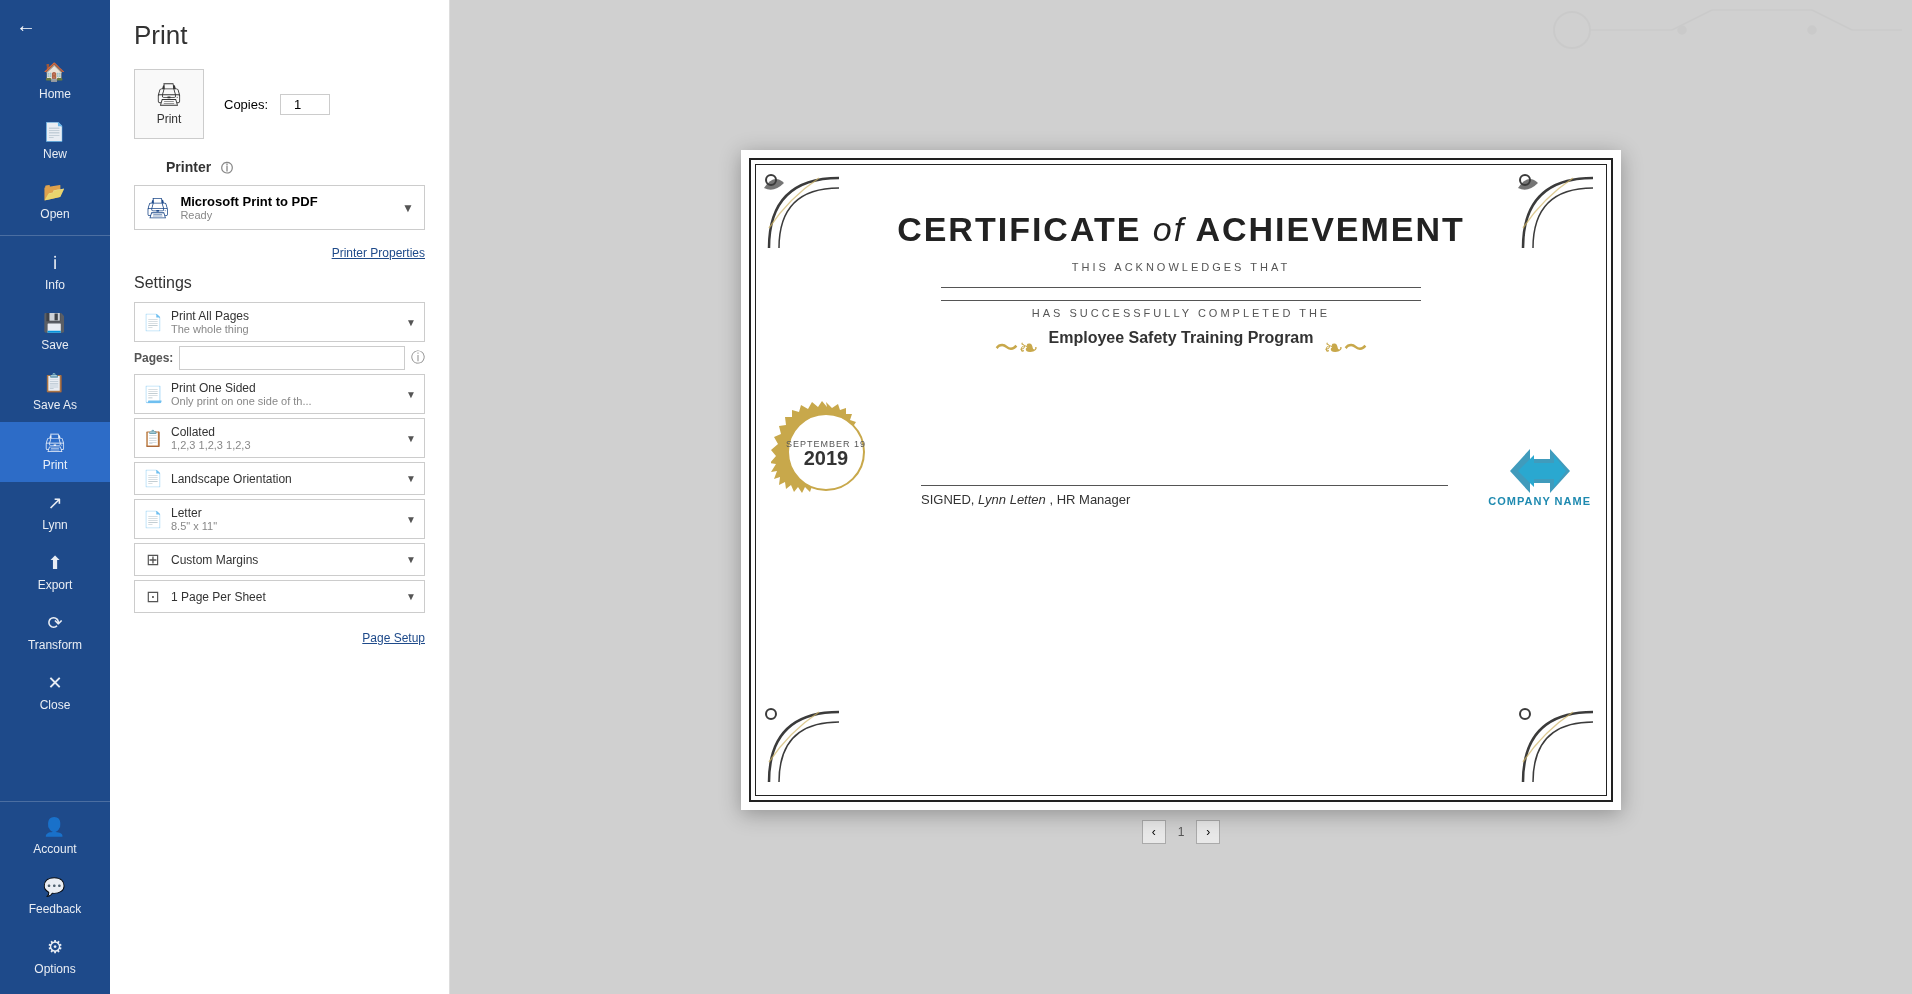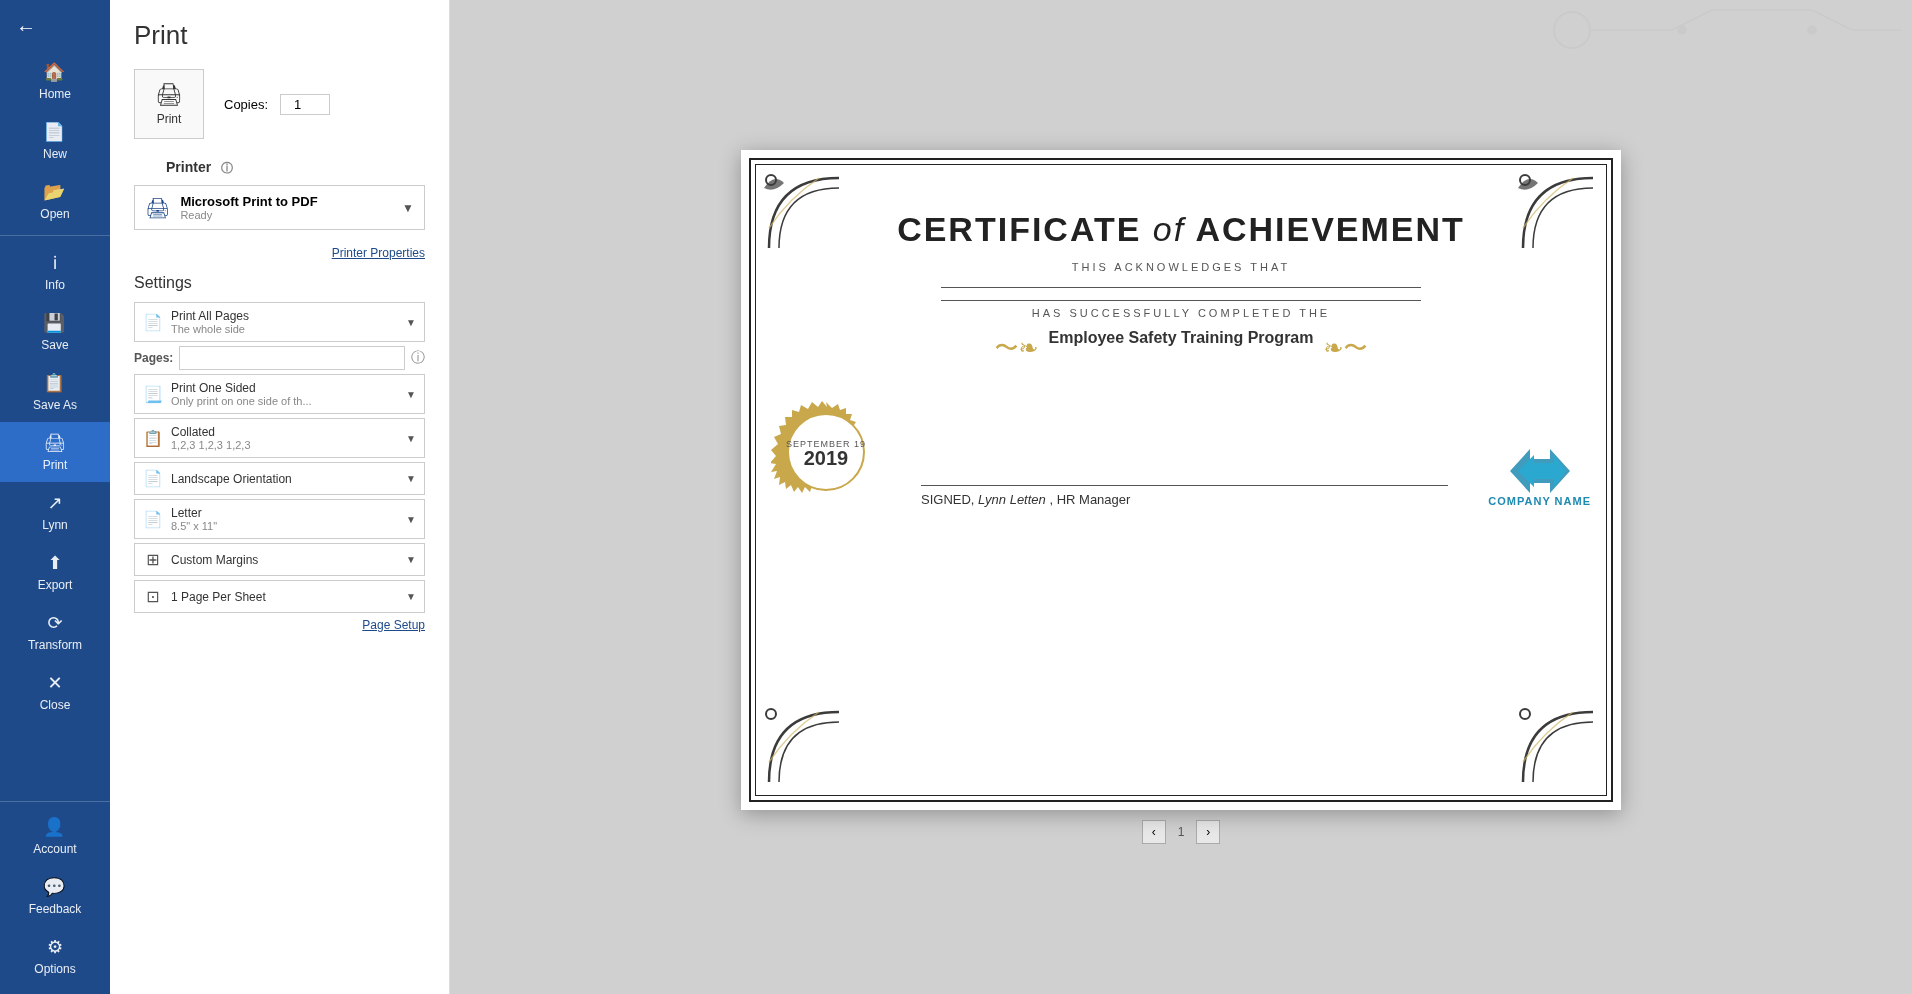--- a/index.html
+++ b/index.html
@@ -150,21 +150,21 @@
       padding: 4px 6px;
       font-size: 12px;
     }
     .pages-info { color: #888; font-size: 14px; cursor: pointer; }
     .page-setup-link {
       text-align: right;
       color: #1e4a8a;
       font-size: 12px;
       cursor: pointer;
       text-decoration: underline;
-      margin-top: 5px;
+      margin-top: 18px;
     }
     .info-icon { color: #888; font-size: 12px; cursor: pointer; }
 
     
     .preview-area {
       flex: 1;
       background: #d0d0d0;
       display: flex;
       flex-direction: column;
       align-items: center;
@@ -432,21 +432,21 @@
     <span class="printer-arrow">▼</span>
   </div>
   <div class="printer-props">Printer Properties</div>
 
   <div class="settings-label">Settings</div>
 
   <div class="setting-row">
     <span class="setting-icon">📄</span>
     <div class="setting-text">
       <div class="setting-main">Print All Pages</div>
-      <div class="setting-sub">The whole side</div>
+      <div class="setting-sub">The whole thing</div>
     </div>
     <span class="setting-arrow">▼</span>
   </div>
 
   <div class="pages-row">
     <span class="pages-label">Pages:</span>
     <input class="pages-input" type="text" placeholder="" style="">
     <span class="pages-info">ⓘ</span>
   </div>
 

